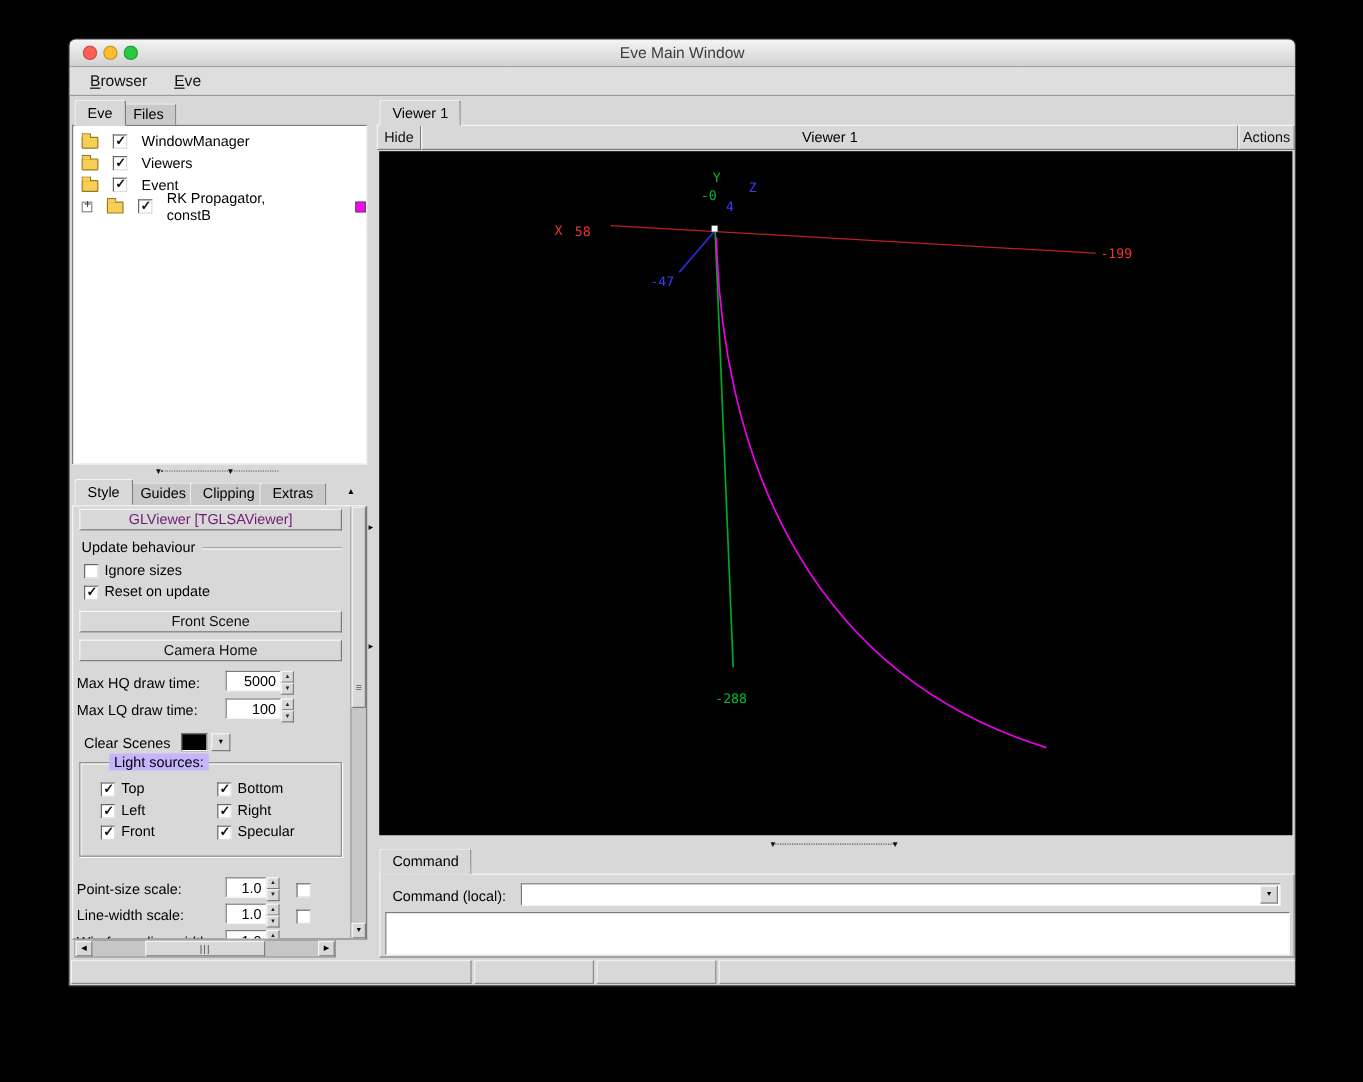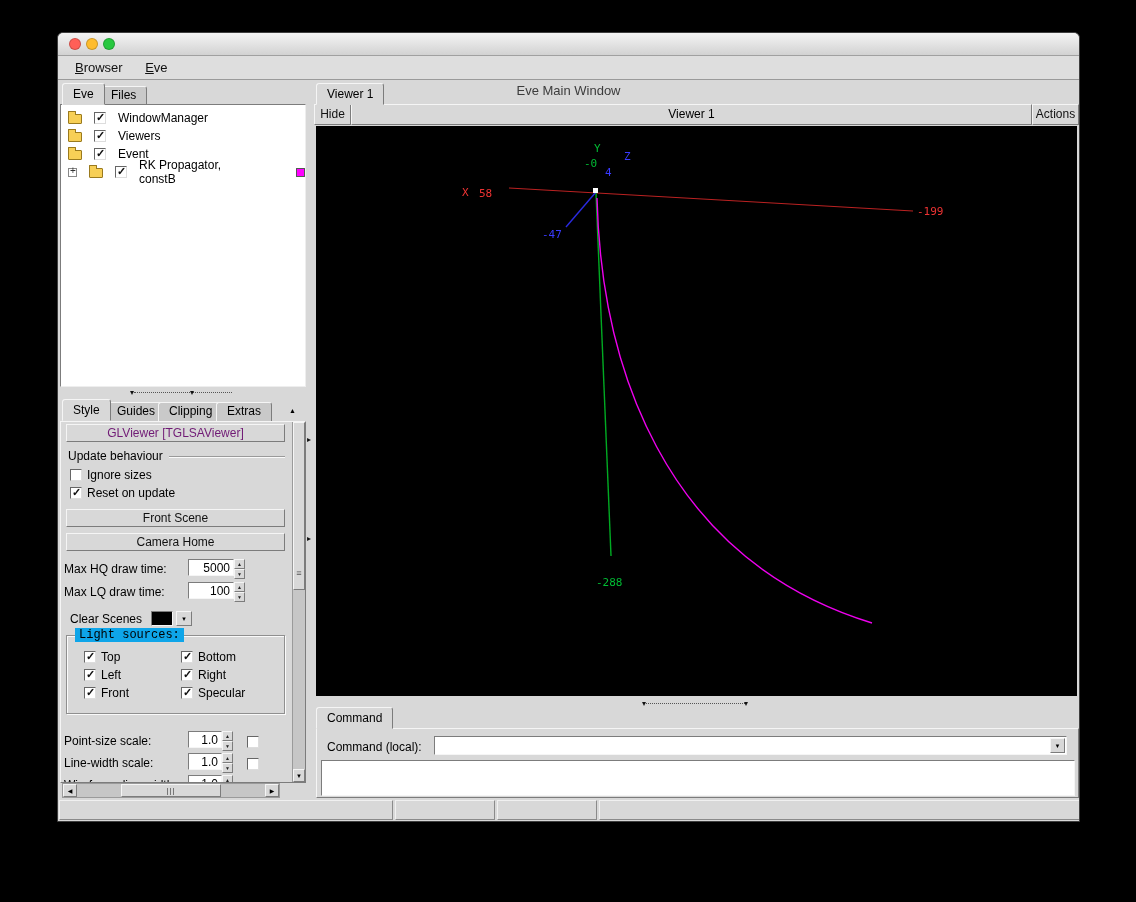--- a/index.html
+++ b/index.html
@@ -7,21 +7,21 @@
   body { position:relative; overflow:hidden; }
 
   .window { position:absolute; left:57px; top:32px; width:1023px; height:790px;
             background:#d8d8d8; border:1px solid #3f3f3f; border-radius:6px 6px 1px 1px;
             box-shadow:0 18px 45px rgba(0,0,0,.65); overflow:hidden; }
 
   
   .titlebar { position:absolute; left:0; top:0; right:0; height:23px;
               background:linear-gradient(#f4f4f4,#d2d2d2); border-bottom:1px solid #a0a0a0;
               border-radius:5px 5px 0 0; }
-  .title { text-align:center; font-size:13px; line-height:22px; color:#3c3c3c;margin-top:47px; }
+  .title { text-align:center; font-size:13px; line-height:22px; color:#3c3c3c; }
   .lights { position:absolute; left:11px; top:5px; display:flex; gap:5px; }
   .light { width:12px; height:12px; border-radius:50%; border:1px solid rgba(0,0,0,.2); }
   .light.red { background:#ff5f57; } .light.yellow { background:#febc2e; } .light.green { background:#28c840; }
 
   
   .menubar { position:absolute; left:0; top:23px; right:0; height:24px; background:#dedede;
              border-bottom:1px solid #9a9a9a; padding-left:8px; }
   .menu-item { display:inline-block; font-size:13px; color:#111; padding:4px 9px 3px 9px; }
   .menu-item::first-letter { text-decoration:underline; }
 
@@ -58,29 +58,29 @@
   .h-splitter .arr { position:absolute; top:0px; font-size:8px; color:#111; line-height:11px; }
   .v-splitter { position:absolute; left:249px; top:47px; width:8px; height:720px; background:#d8d8d8; }
   .v-splitter .arr { position:absolute; left:0px; font-size:8px; color:#111; }
 
   
   .style-panel { position:absolute; left:2px; top:388px; width:246px; height:362px;
                  background:#d8d8d8; border:1px solid; border-color:#f5f5f5 #7c7c7c #7c7c7c #f5f5f5;
                  overflow:hidden; z-index:2; }
   .sp-abs { position:absolute; }
   .group-line { flex:1; height:2px; margin-left:6px; margin-top:7px; border-top:1px solid #9a9a9a; border-bottom:1px solid #fafafa; }
-  .cb-row { display:flex; align-items:center; gap:5px; font-size:12px; }
+  .cb-row { display:flex; align-items:flex-end; gap:5px; font-size:12px; }
   .spin-row { position:absolute; left:3px; display:flex; align-items:flex-end; font-size:12px; }
   .spin-label { width:124px; }
   .spin-box { height:17px; font-size:12px; text-align:right; padding:1px 3px 0 0; }
   .spin-arrows { width:11px; height:17px; display:flex; flex-direction:column; }
   .spin-arrows span { flex:1; font-size:5px; line-height:8px; text-align:center; color:#222;
                       background:#d8d8d8; border:1px solid; border-color:#f5f5f5 #7c7c7c #7c7c7c #f5f5f5; }
   .groupbox { position:absolute; border:1px solid #8f8f8f; box-shadow:inset 1px 1px 0 #fafafa, 1px 1px 0 #fafafa; }
-  .groupbox .gb-title { position:absolute; top:-8px; left:8px; background:#0ea5e9; padding:0 4px; font-size:12px;font-family:Liberation Mono, monospace; }
+  .groupbox .gb-title { position:absolute; top:-8px; left:24px; background:#c4b5fd; padding:0 4px; font-size:12px; }
   .lights-grid { display:grid; grid-template-columns:1fr 1fr; row-gap:4px; padding:14px 6px 6px 17px; }
 
   
   .vsb { position:absolute; right:0; top:0; bottom:0; width:13px; background:#c6c6c6;
          border-left:1px solid #9a9a9a; }
   .vsb .thumb { position:absolute; left:0; right:0; top:0; height:168px; background:#d8d8d8;
                 border:1px solid; border-color:#f5f5f5 #7c7c7c #7c7c7c #f5f5f5; text-align:center;
                 font-size:9px; color:#555; line-height:300px; }
   .vsb .down { position:absolute; left:0; right:0; bottom:0; height:13px; font-size:6px; line-height:12px; text-align:center; }
   .hsb { position:absolute; left:4px; top:750px; width:218px; height:15px; background:#c6c6c6;

